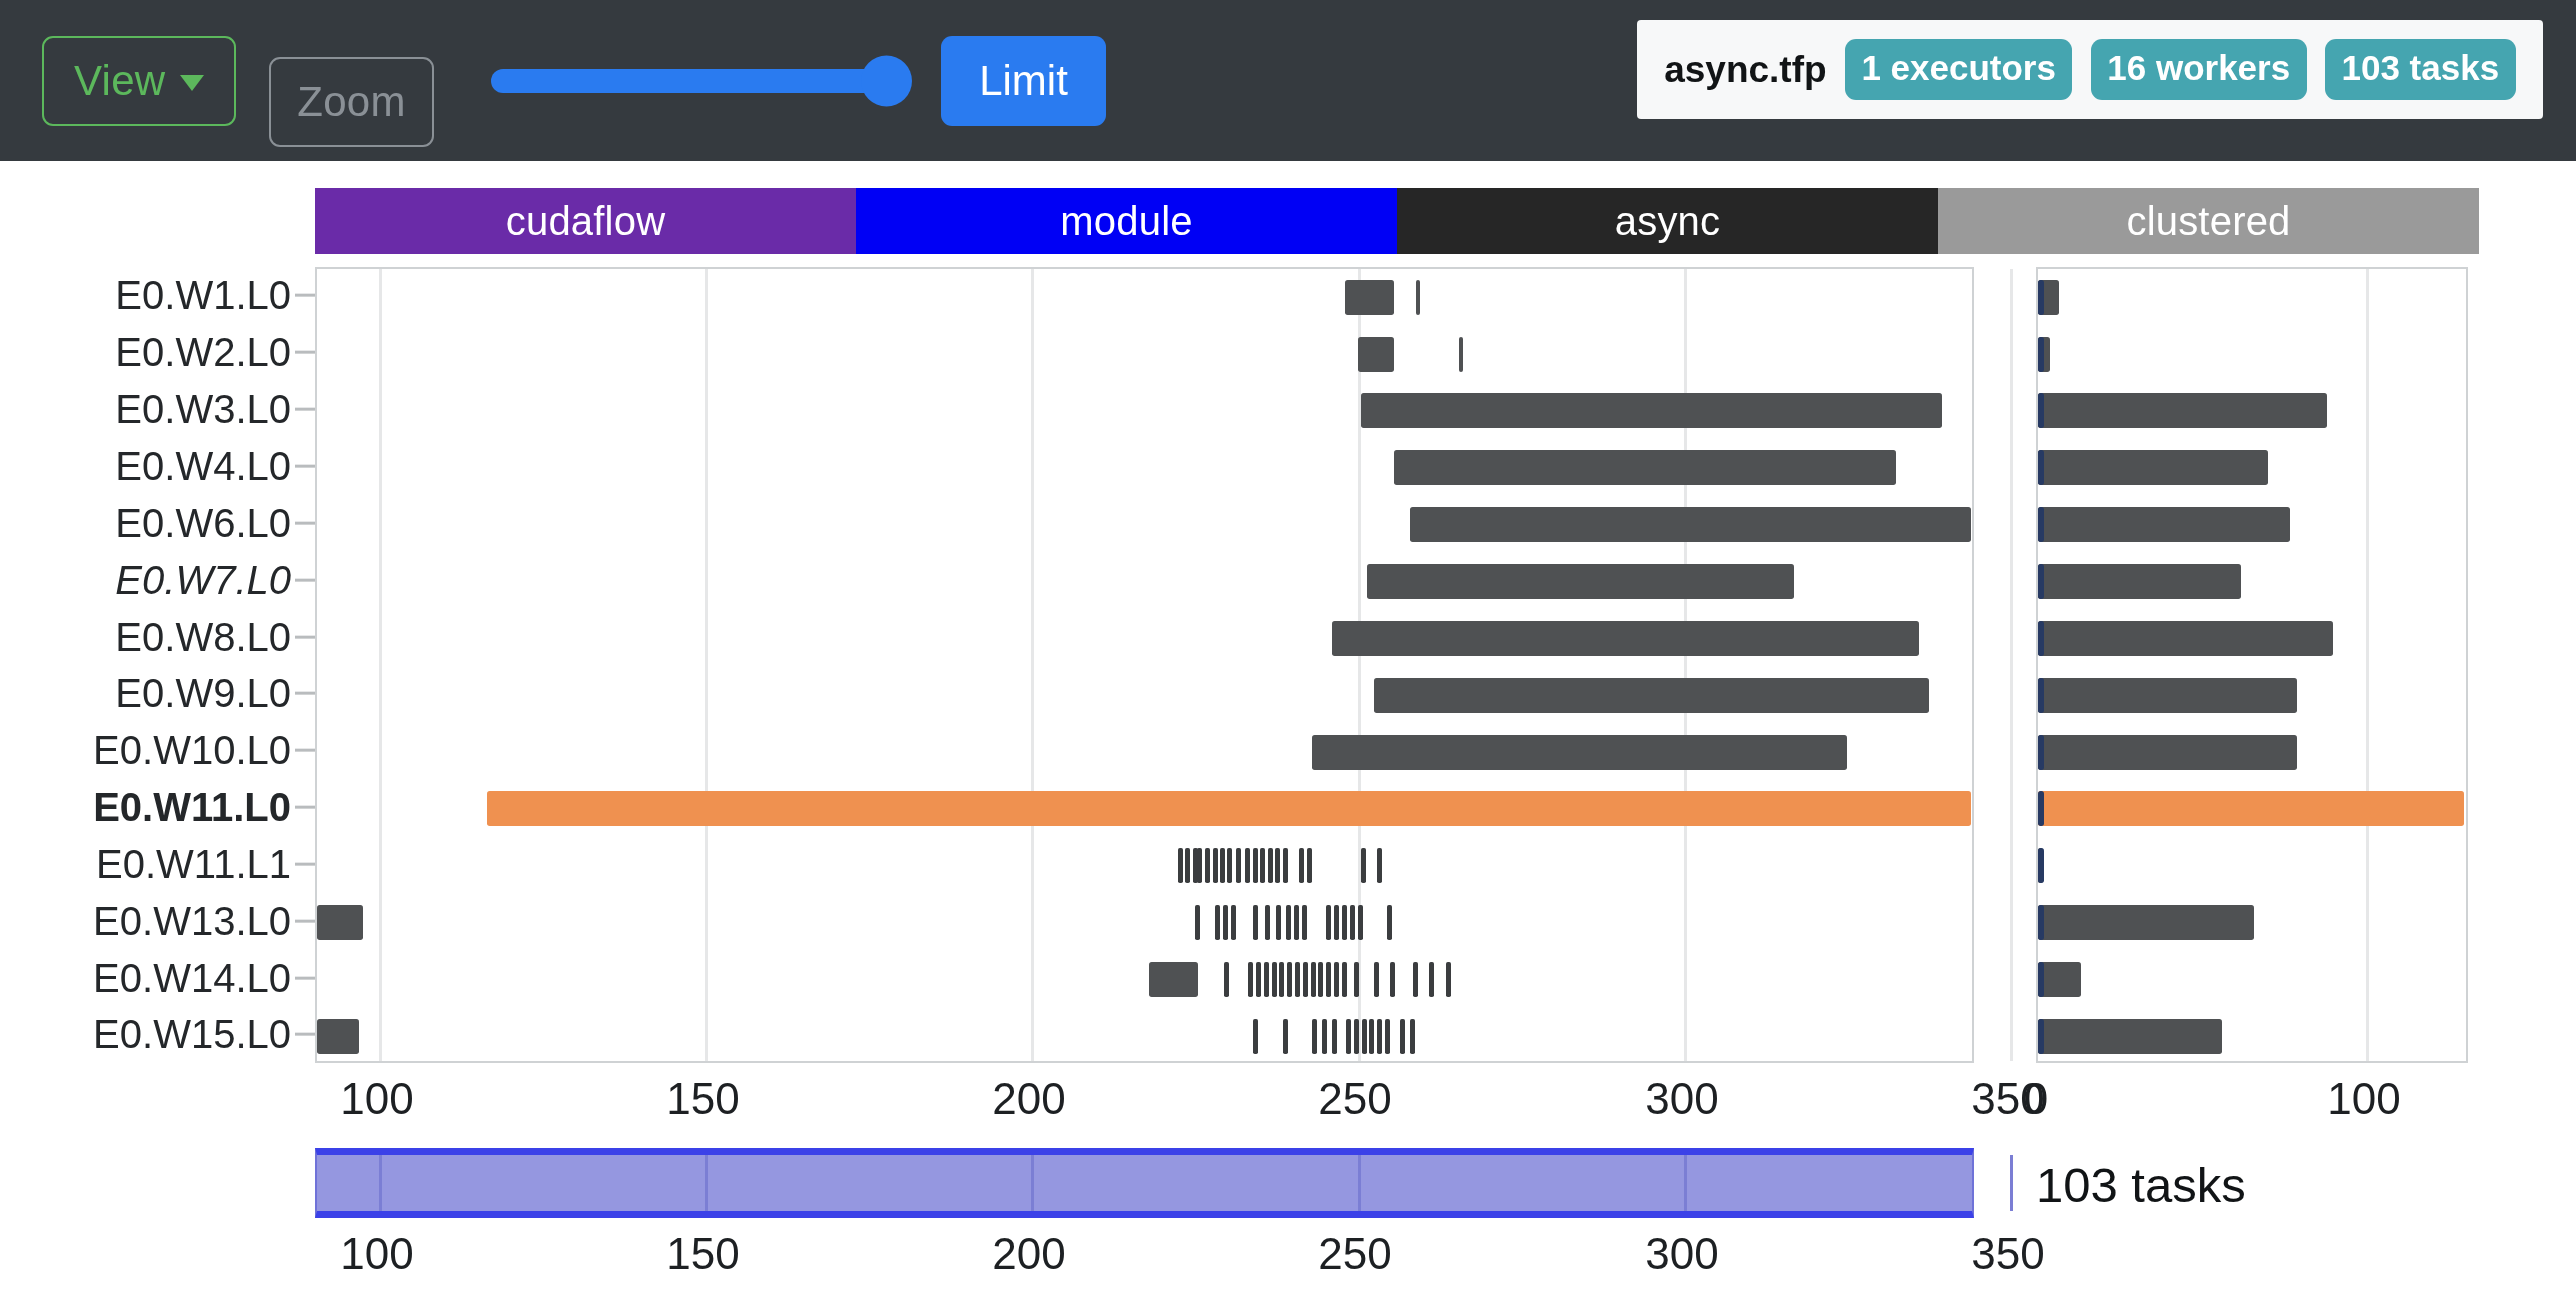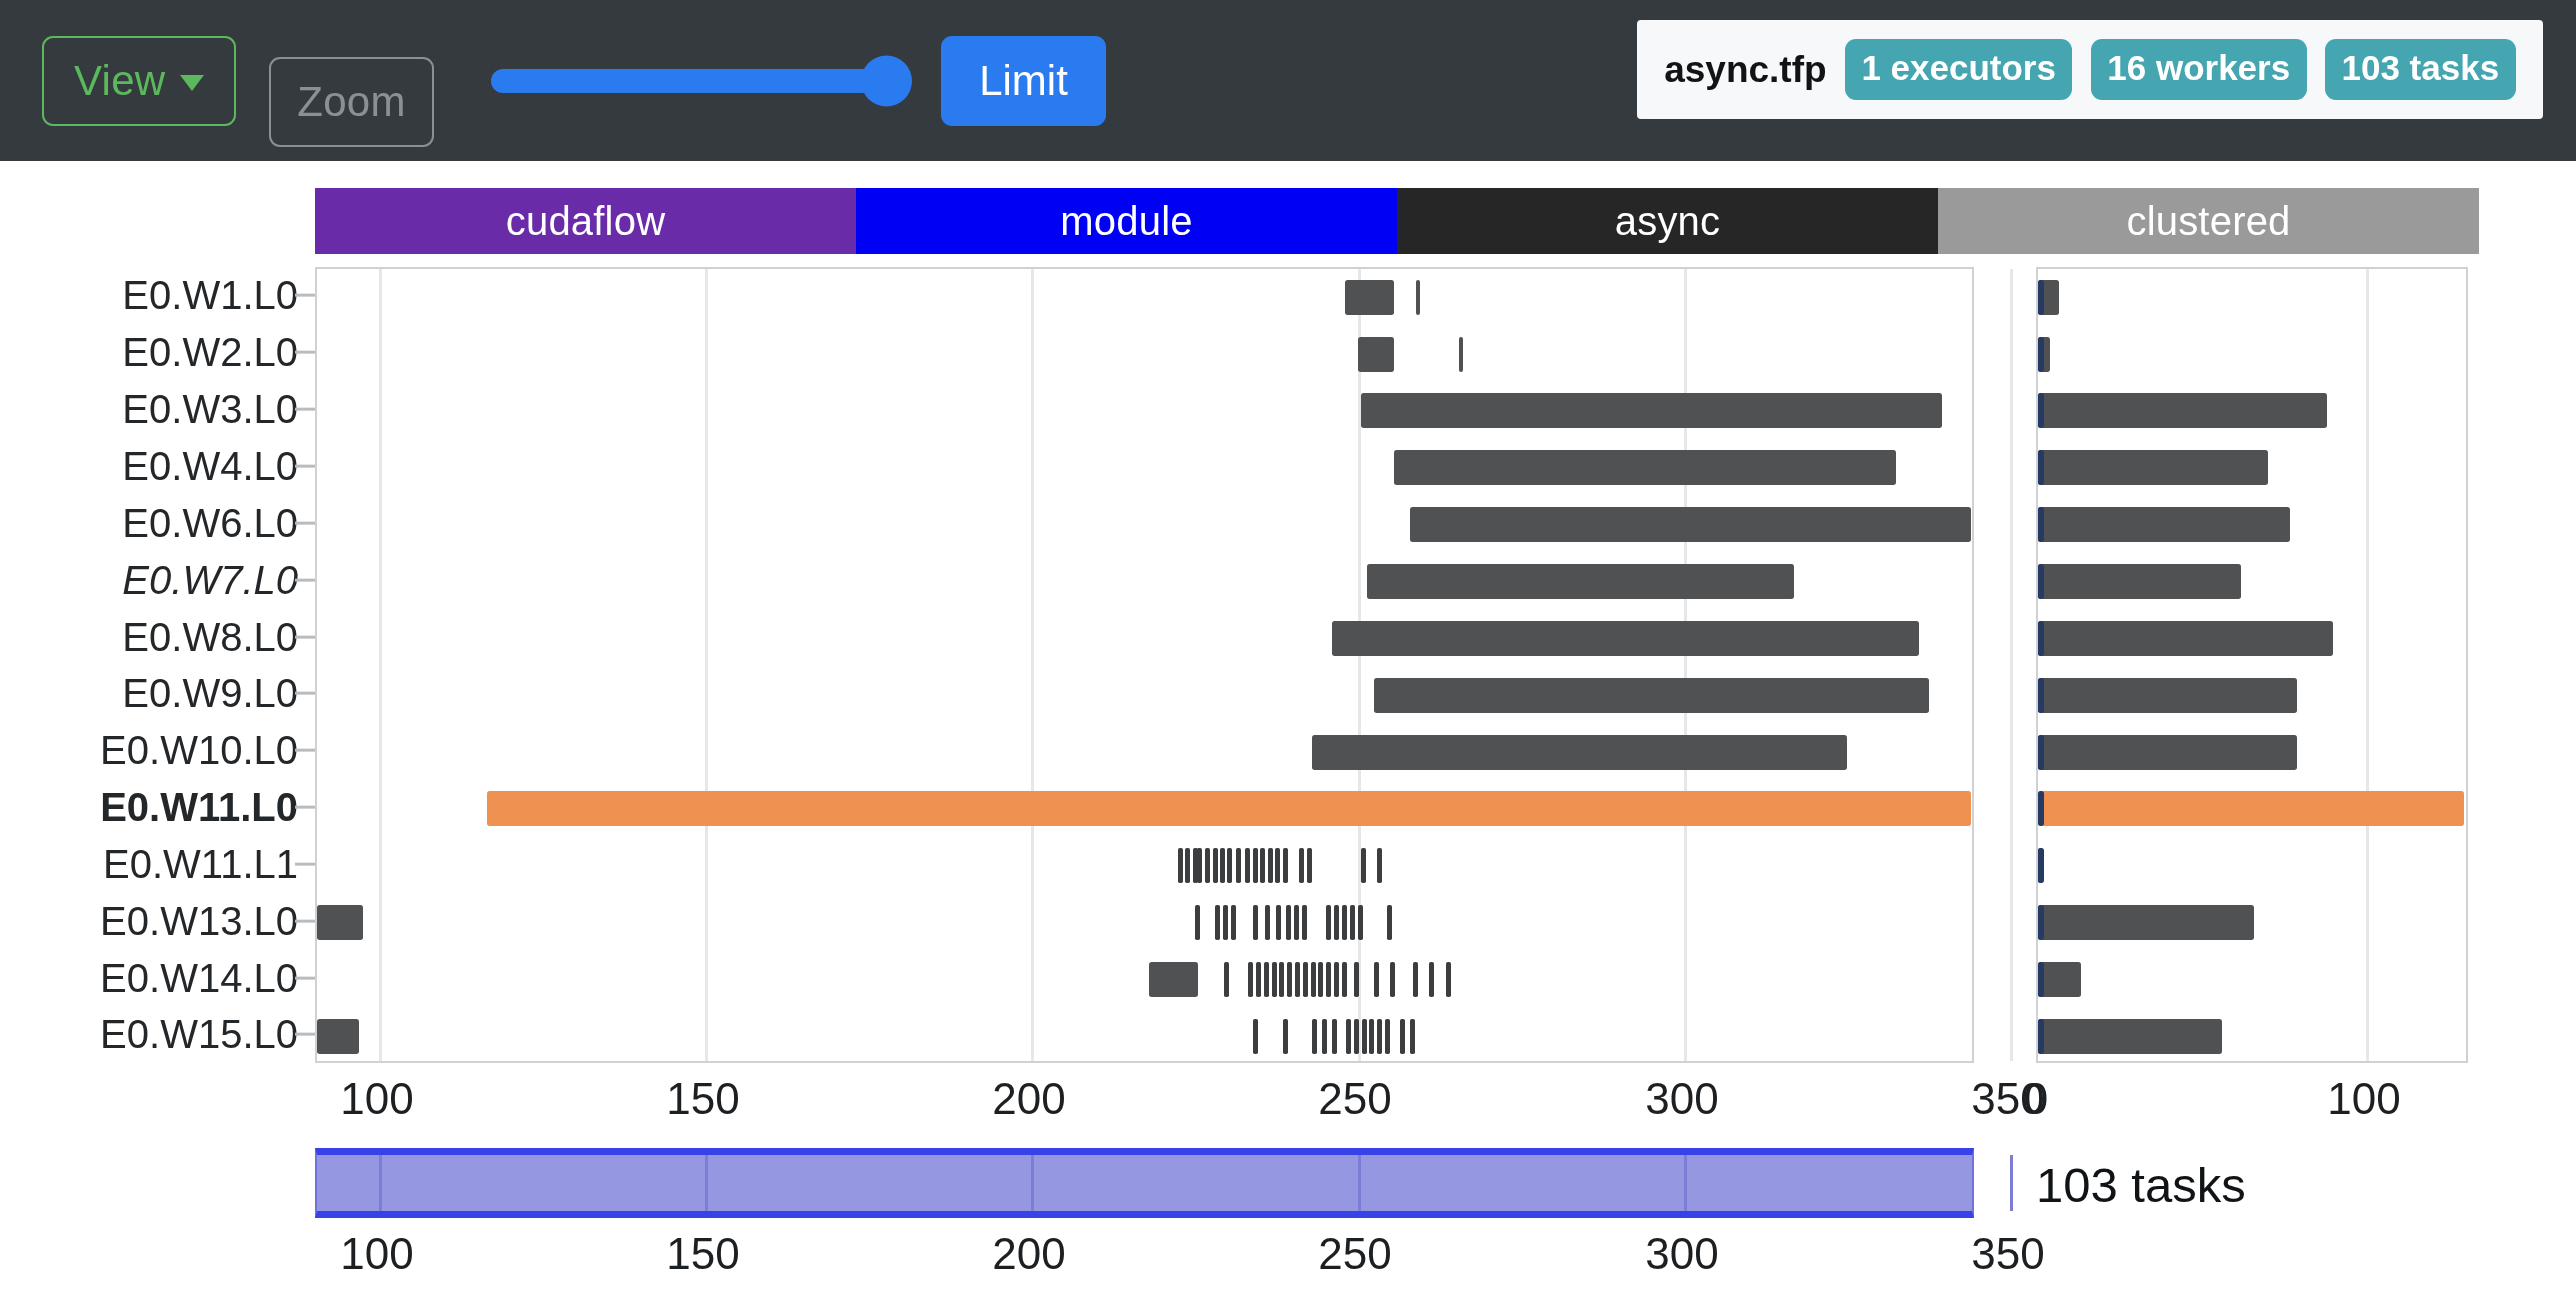--- a/index.html
+++ b/index.html
@@ -108,21 +108,21 @@
 
   .vgrid { position: absolute; top: 0; bottom: 0; width: 2.7px; background: #e6e7e8; }
 
   .bar    { position: absolute; background: #4f5153; border-radius: 2.7px; }
   .bar.subflow { background: #ef9150; }
   .tick-mark { position: absolute; background: #3b3d3f; width: 4.6px; border-radius: 1.8px; }
 
   
   #y-axis { position: absolute; left: 0; top: 267px; width: 315px; height: 796px; }
   .ylabel {
-    position: absolute; right: 17px;
+    position: absolute; right: 24px;
     transform: translateY(-50%);
     font-size: 40px; color: #24272a;
     white-space: nowrap;
     text-align: left;
   }
   .ytick {
     position: absolute; right: 0;
     width: 20px; height: 2.7px; background: #b9bcbe;
     transform: translateY(-50%);
   }

